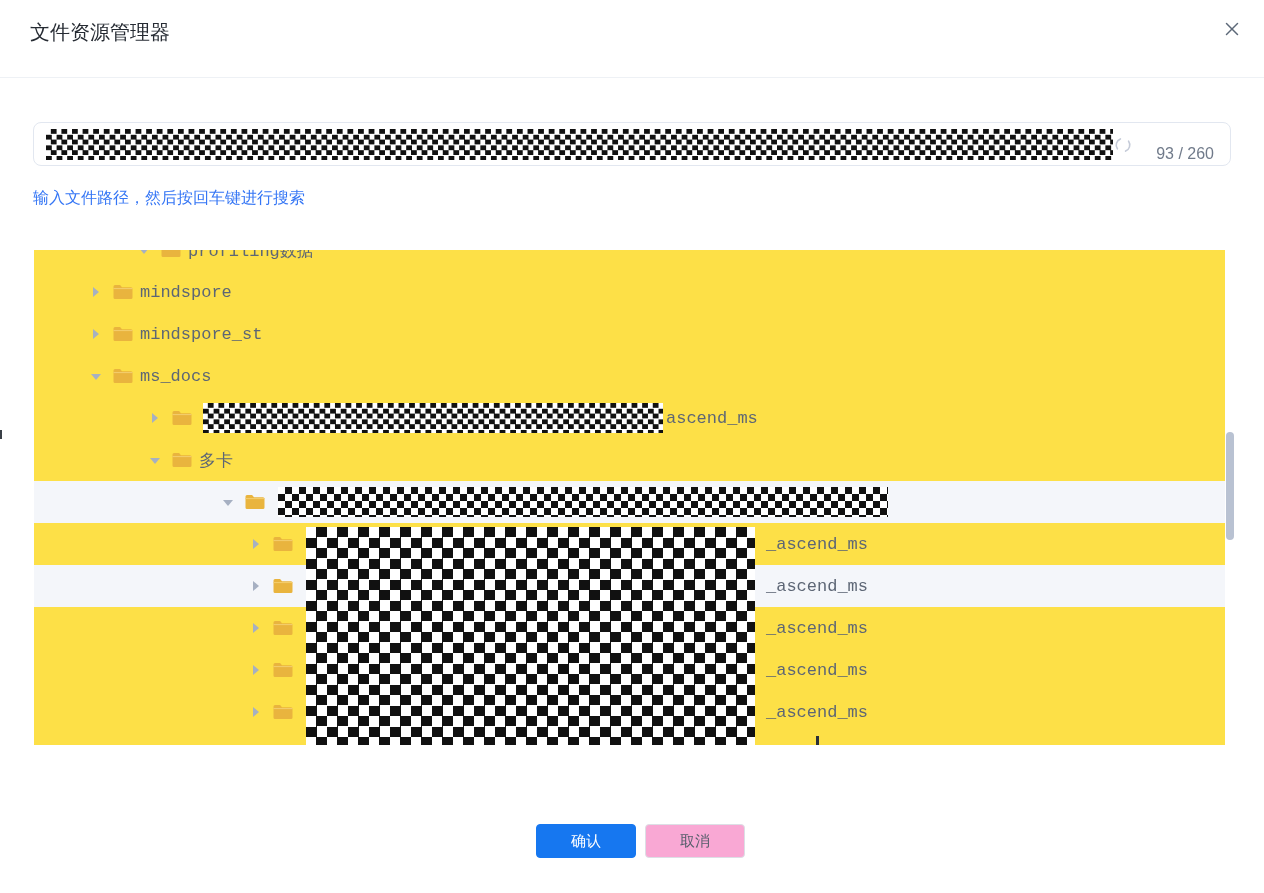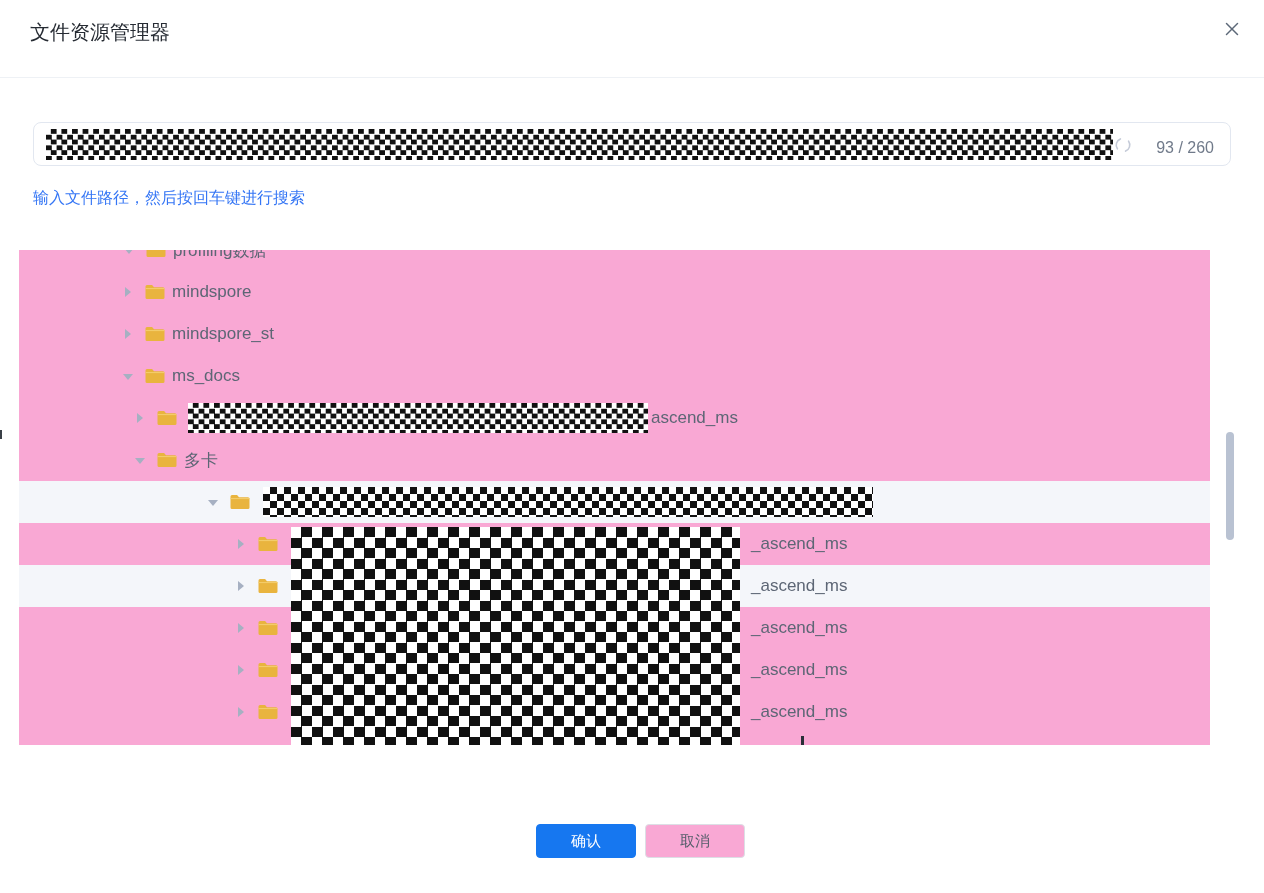--- a/index.html
+++ b/index.html
@@ -11,28 +11,28 @@
   }
   
   .dlg-header { position:absolute; left:0; top:0; width:1264px; height:78px; background:#fff; border-bottom:1px solid #eef1f5; }
   .dlg-title { position:absolute; left:30px; top:19px; font-size:20px; color:#262b33; }
   .dlg-close { position:absolute; right:18px; top:16px; width:28px; height:28px; display:flex; align-items:center; justify-content:center; cursor:pointer; background:none; border:none; }
   
   .path-input { position:absolute; left:33px; top:122px; width:1198px; height:44px; background:#fff; border:1px solid #e2e7f0; border-radius:8px; }
   .checker { background:conic-gradient(#111 90deg,#fff 90deg 180deg,#111 180deg 270deg,#fff 270deg); }
   .input-redact { position:absolute; left:12px; top:6px; width:1067px; height:31px; background-size:10.6px 10.6px; }
   .spinner { position:absolute; right:98px; top:13px; }
-  .char-counter { position:absolute; right:16px; top:4px; height:42px; display:flex; align-items:center; font-size:16px; color:#707a8a; }
+  .char-counter { position:absolute; right:16px; top:10px; height:42px; display:flex; align-items:center; font-size:16px; color:#707a8a; }
   .hint { position:absolute; left:33px; top:188px; font-size:16px; color:#3576f5; }
   
-  .tree { position:absolute; left:19px; top:250px; width:1191px; height:495px; background:#f9a8d4; overflow:hidden; }
+  .tree { position:absolute; left:34px; top:250px; width:1191px; height:495px; background:#fde047; overflow:hidden;font-family:Liberation Mono, monospace; }
   .tree-inner { position:absolute; left:0; top:-21px; right:0; }
   .trow { display:flex; align-items:center; height:42px; font-size:17px; color:#5d6675; white-space:nowrap; }
   .trow.lite { background:#f4f6fa; }
-  .lv0 { padding-left:105px; } .lv1 { padding-left:104px; } .lv2 { padding-left:116px; }
+  .lv0 { padding-left:105px; } .lv1 { padding-left:57px; } .lv2 { padding-left:116px; }
   .lv3 { padding-left:189px; } .lv4 { padding-left:217px; }
   .arrow { width:10px; height:10px; margin-right:12px; flex:0 0 auto; position:relative; }
   .arrow.exp::after { content:""; position:absolute; left:0; top:3px; border-left:5px solid transparent; border-right:5px solid transparent; border-top:6px solid #a6b0c2; }
   .arrow.col::after { content:""; position:absolute; left:2px; top:0; border-top:5px solid transparent; border-bottom:5px solid transparent; border-left:6px solid #a6b0c2; }
   .folder { width:20px; height:16px; margin-right:7px; flex:0 0 auto; display:inline-block; }
   .redact-inline { display:inline-block; height:30px; background-size:14px 14px; flex:0 0 auto; }
   .r5 { width:460px; margin-left:4px; margin-right:3px; background-size:10.6px 10.6px; }
   .r7 { width:610px; margin-left:6px; }
   .spacer4 { display:inline-block; width:466px; flex:0 0 auto; }
   .big-redact { position:absolute; left:272px; top:277px; width:449px; height:218px; background-size:21px 21px; }

